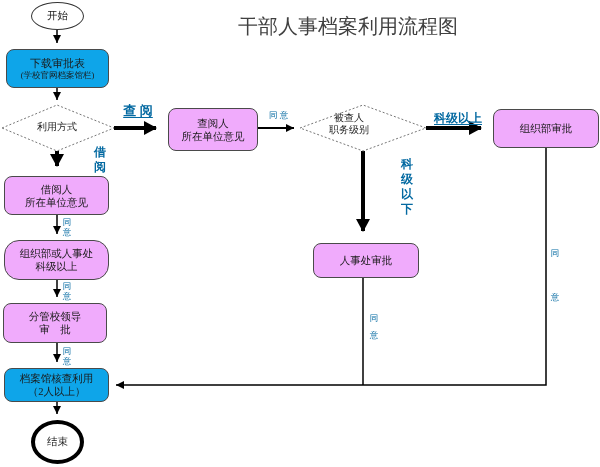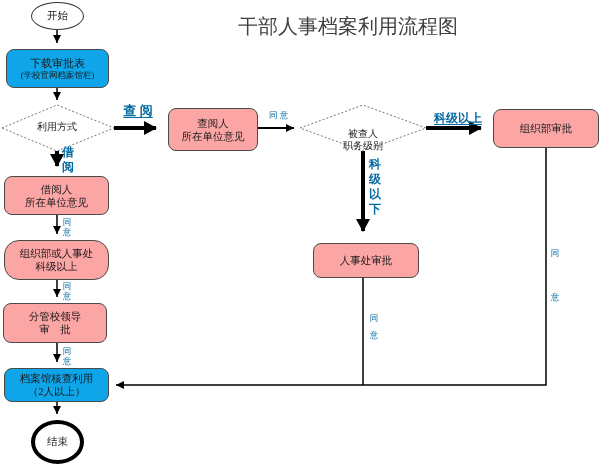--- a/index.html
+++ b/index.html
@@ -9,21 +9,21 @@
     font-family:"Liberation Serif", serif;
   }
   #connectors { position:absolute; left:0; top:0; width:600px; height:467px; }
   .title {
     position:absolute; font-size:20px; color:#404040; white-space:nowrap;
     font-family:"Liberation Serif", serif;
   }
   .node {
     position:absolute; box-sizing:border-box;
     border:1px solid #4a4a4a; border-radius:8px;
-    background:#fca5a5;
+    background:#f0abfc;
     display:flex; flex-direction:column; align-items:center; justify-content:center;
     text-align:center; font-size:10.5px; line-height:13px;
   }
   .node.white { background:#0ea5e9; }
   .node .sub { font-size:8.5px; line-height:11px; }
   .terminal {
     position:absolute; box-sizing:border-box; background:#ffffff;
     border:1.3px solid #333333; border-radius:50%;
     display:flex; align-items:center; justify-content:center;
     font-size:10.5px;
@@ -34,21 +34,21 @@
   }
   .elabel {
     position:absolute; font-family:Liberation Sans, sans-serif;
     color:#0369a1;
   }
   .bold-h { font-weight:bold; font-size:13px; text-align:center; white-space:nowrap; }
   .ul { text-decoration:underline; text-underline-offset:2px; }
   .vert {
     width:14px; word-break:break-all; text-align:center;
   }
-  .bold-v { font-weight:bold; font-size:12px; line-height:15px; }
+  .bold-v { font-weight:bold; font-size:12px; line-height:15px;margin-left:32px; }
   .small-v { font-size:8.5px; line-height:9.5px; width:10px; font-weight:normal; }
   .small-h { font-size:8.5px; white-space:nowrap; }
 </style>
 </head>
 <body>
 
 <div id="canvas">
 
   <svg id="connectors" viewBox="0 0 600 467" xmlns="http://www.w3.org/2000/svg">
     <defs>
@@ -116,21 +116,21 @@
 
   <div class="terminal end" style="left:31px; top:420px; width:53px; height:44px;">
     <span>结束</span>
   </div>
 
   <div class="node" style="left:168px; top:108px; width:90px; height:43px;">
     <div>查阅人</div>
     <div>所在单位意见</div>
   </div>
 
-  <div class="dtext" style="left:323px; top:112px; width:80px;margin-top:16px;">
+  <div class="dtext" style="left:309px; top:112px; width:80px;">
     <div>被查人</div>
     <div>职务级别</div>
   </div>
 
   <div class="node" style="left:313px; top:243px; width:106px; height:35px;">
     <div>人事处审批</div>
   </div>
 
   <div class="node" style="left:493px; top:109px; width:106px; height:39px;">
     <div>组织部审批</div>

